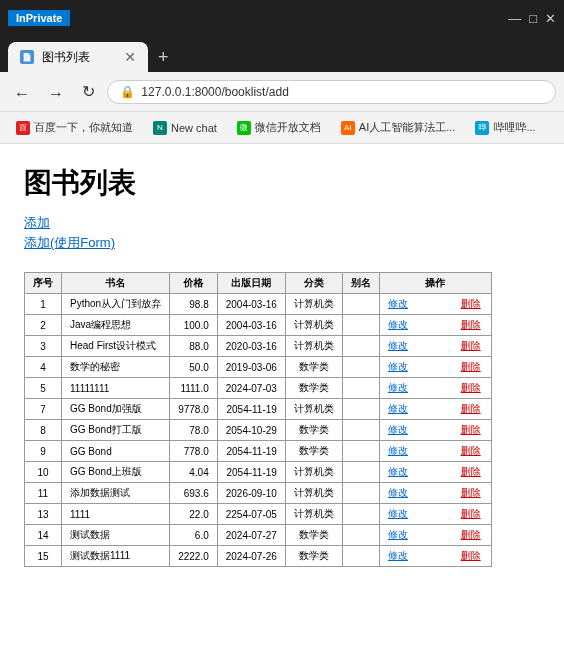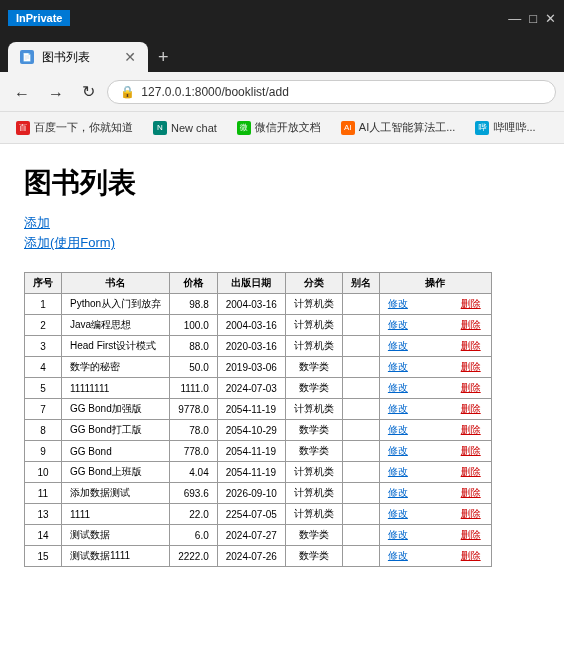--- a/index.html
+++ b/index.html
@@ -175,21 +175,21 @@
       white-space: nowrap;
     }
     th {
       background: #f0f0f0;
       font-weight: bold;
       text-align: center;
     }
     td { color: #000; }
     td:nth-child(1) { text-align: center; min-width: 30px; }
     td:nth-child(3) { text-align: right; }
-    td:nth-child(4) { text-align: left; }
+    td:nth-child(4) { text-align: right; }
     td:nth-child(5) { text-align: center; }
     td:nth-child(6) { text-align: center; }
     .action-link {
       color: #0066cc;
       text-decoration: underline;
       cursor: pointer;
       margin-right: 2px;
     }
     .action-link.delete { color: #cc0000; margin-left: 48px; }
   </style>

